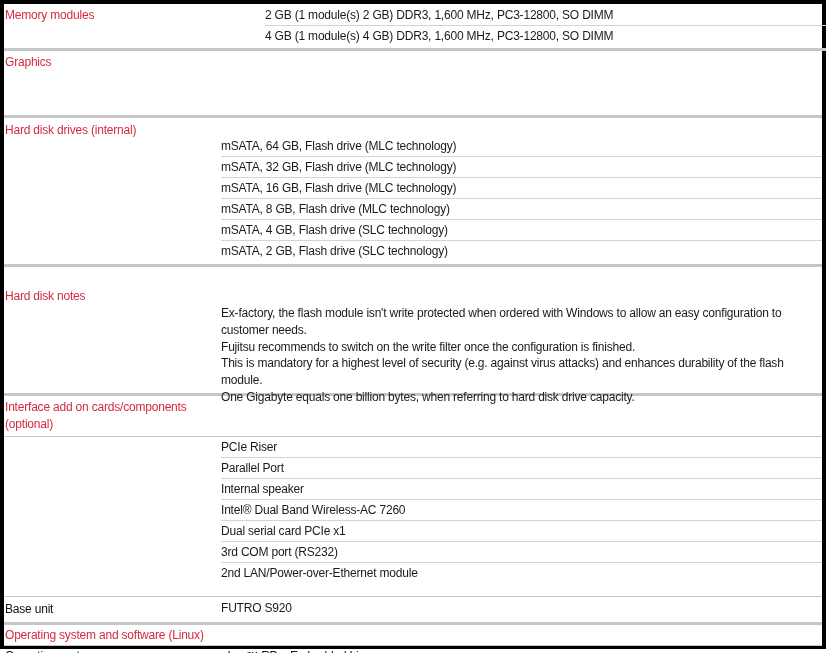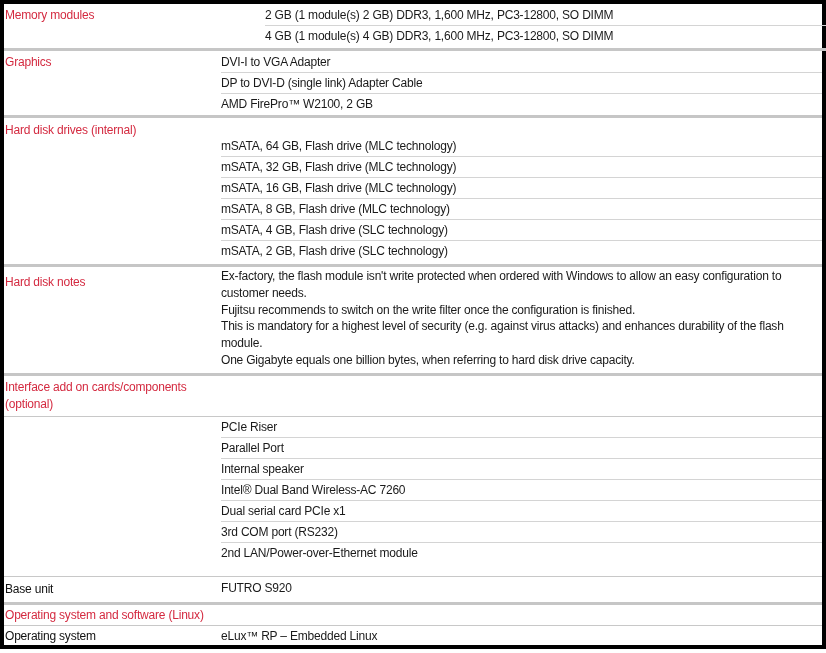--- a/index.html
+++ b/index.html
@@ -39,42 +39,37 @@
     <div class="grp div-thick" style="height:44px;padding-left:44px;">
       <div class="lbl" style="top:3px;">Memory modules</div>
       <div class="vals" style="padding-top:1px;">
         <div class="row">2 GB (1 module(s) 2 GB) DDR3, 1,600 MHz, PC3-12800, SO DIMM</div>
         <div class="row">4 GB (1 module(s) 4 GB) DDR3, 1,600 MHz, PC3-12800, SO DIMM</div>
       </div>
     </div>
 
     <div class="grp div-thick" style="height:64px;">
       <div class="lbl" style="top:3px;">Graphics</div>
-      <div class="vals" style="padding-top:1px;">
-        <div class="row">DVI-I to VGA Adapter</div>
-        <div class="row">DP to DVI-D (single link) Adapter Cable</div>
-        <div class="row">AMD FirePro™ W2100, 2 GB</div>
-      </div>
     </div>
 
     <div class="grp div-thick" style="height:146px;">
       <div class="lbl" style="top:4px;">Hard disk drives (internal)</div>
       <div class="vals" style="padding-top:18px;">
         <div class="row">mSATA, 64 GB, Flash drive (MLC technology)</div>
         <div class="row">mSATA, 32 GB, Flash drive (MLC technology)</div>
         <div class="row">mSATA, 16 GB, Flash drive (MLC technology)</div>
         <div class="row">mSATA, 8 GB, Flash drive (MLC technology)</div>
         <div class="row">mSATA, 4 GB, Flash drive (SLC technology)</div>
         <div class="row">mSATA, 2 GB, Flash drive (SLC technology)</div>
       </div>
     </div>
 
     <div class="grp div-thick" style="height:106px;">
-      <div class="lbl" style="top:7px;">Hard disk notes</div>
-      <div class="vals" style="padding-top:1px;">
+      <div class="lbl" style="top:1px;">Hard disk notes</div>
+      <div class="vals" style="padding-top:18px;margin-top:20px;">
         <div class="para">Ex-factory, the flash module isn't write protected when ordered with Windows to allow an easy configuration to customer needs.</div>
         <div class="para">Fujitsu recommends to switch on the write filter once the configuration is finished.</div>
         <div class="para">This is mandatory for a highest level of security (e.g. against virus attacks) and enhances durability of the flash module.</div>
         <div class="para">One Gigabyte equals one billion bytes, when referring to hard disk drive capacity.</div>
       </div>
     </div>
 
     <div class="grp div-thin" style="height:40px;">
       <div class="lbl" style="top:3px; width:200px;">Interface add on cards/components (optional)</div>
     </div>

